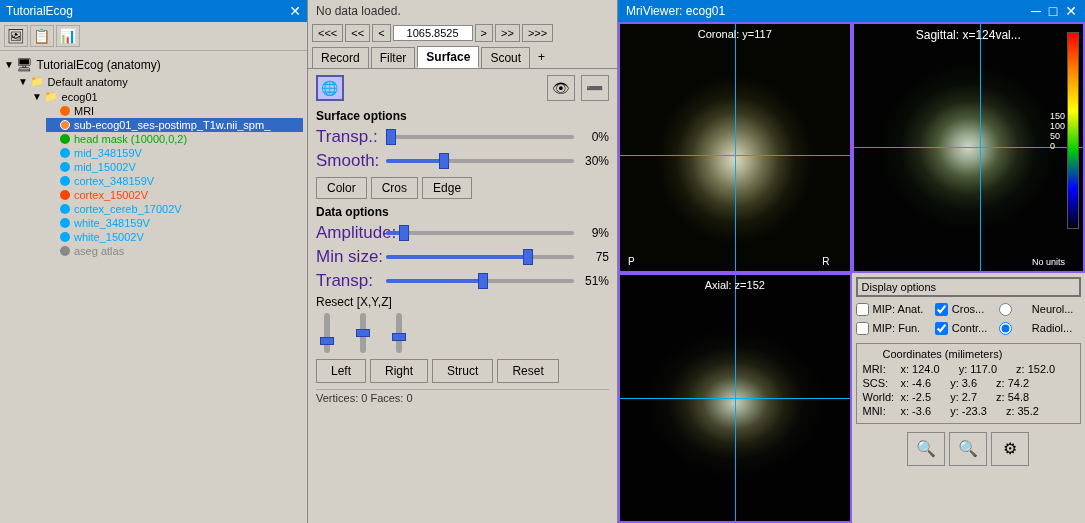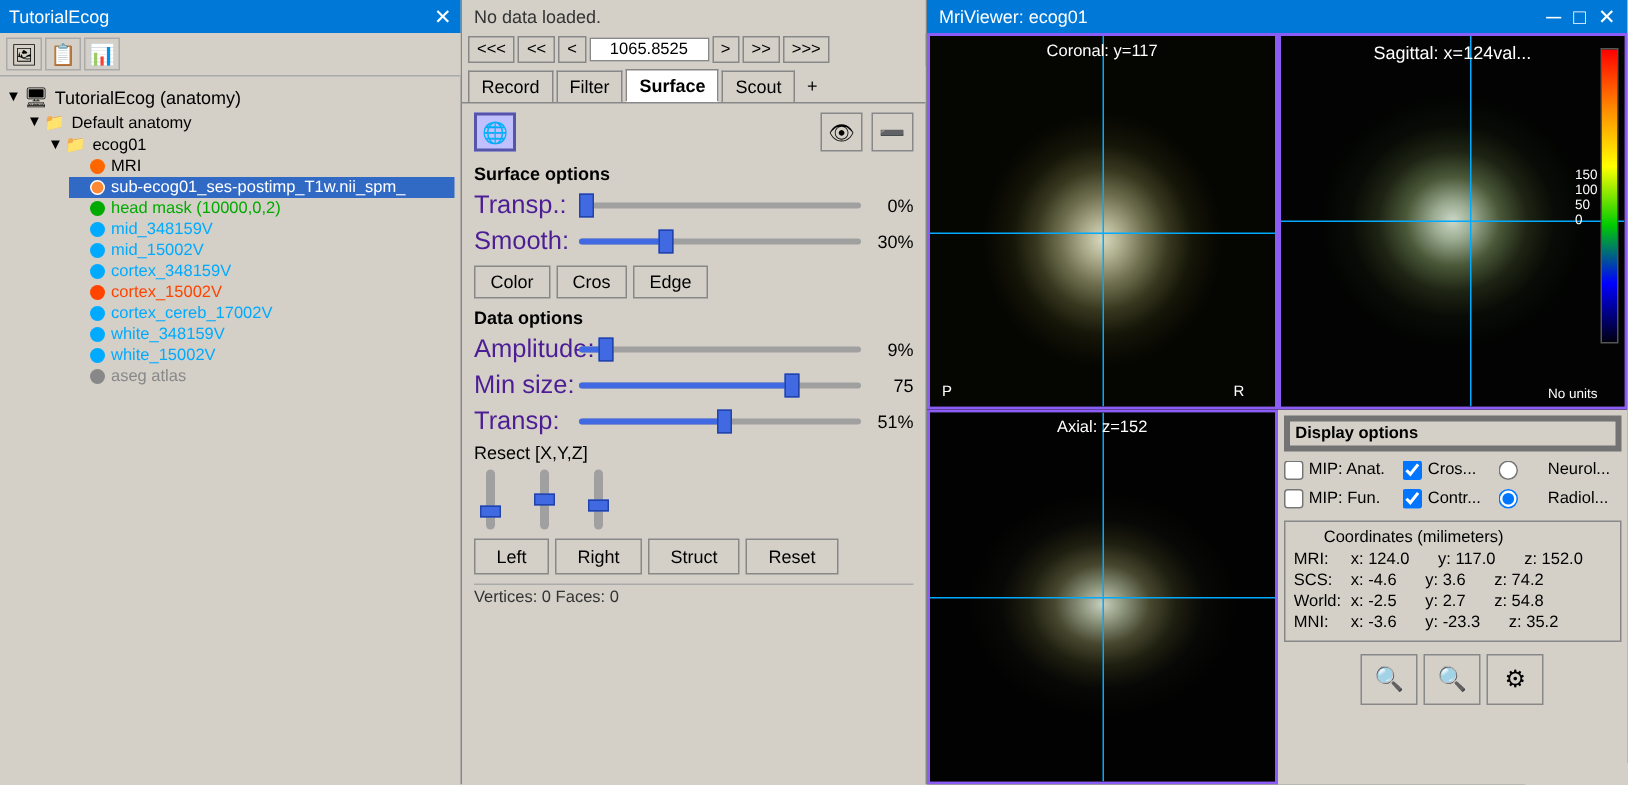--- a/index.html
+++ b/index.html
@@ -647,21 +647,21 @@
       <div class="mri-view" style="position:relative; background:#111; overflow:hidden;">
         <div style="position:absolute; top:4px; left:50%; transform:translateX(-50%); color:white; font-size:11px; z-index:3; white-space:nowrap;">
           <span>Axial:</span>&nbsp;<span>z=152</span>
         </div>
         <div style="position:absolute; inset:0; background: radial-gradient(ellipse 90px 75px at 50% 52%, #c8d0c0 0%, #909880 15%, #484830 35%, #1e1e10 55%, #080806 75%, #020202 100%);"></div>
         <div class="crosshair-h" style="top:50%;"></div>
         <div class="crosshair-v" style="left:50%;"></div>
       </div>
 
       <div style="background:#d4d0c8; display:flex; flex-direction:column; padding:4px; font-size:11px;">
-        <div style="border:4px solid #737373; padding:2px 4px; margin-bottom:4px; font-weight:bold; font-size:11px;">Display options</div>
+        <div style="border:2px solid #737373; padding:2px 4px; margin-bottom:4px; font-weight:normal; font-size:11px;">Display options</div>
         <div style="display:grid; grid-template-columns:auto auto auto; gap:2px 4px; margin-bottom:6px;">
           <div class="checkbox-row">
             <input type="checkbox" style="">
             <span>MIP: Anat.</span>
           </div>
           <div class="checkbox-row">
             <input type="checkbox" checked="" style="">
             <span>Cros...</span>
           </div>
           <div class="radio-row">

